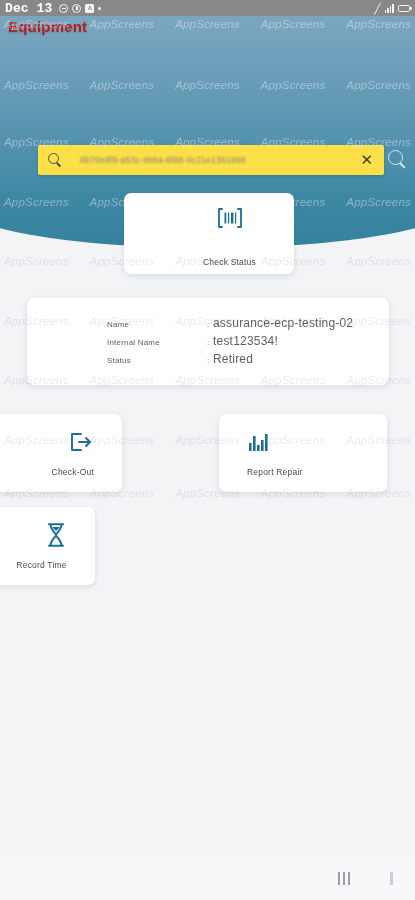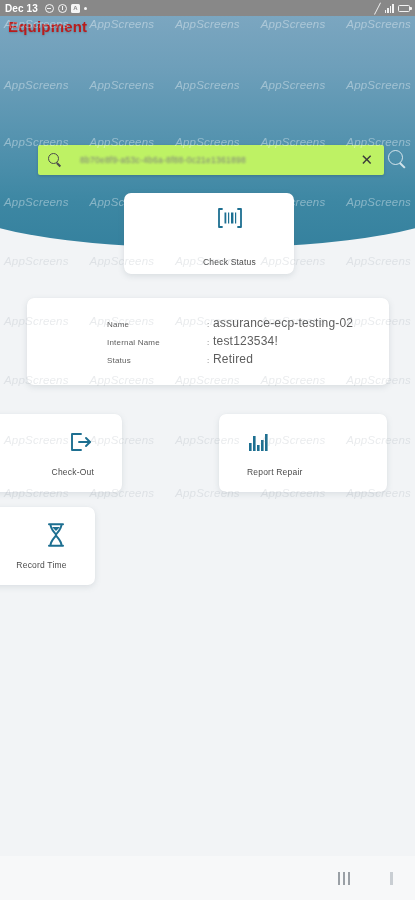--- a/index.html
+++ b/index.html
@@ -23,24 +23,25 @@
     width: 415px;
     height: 16px;
     background: #888888;
     display: flex;
     align-items: center;
     padding: 0 5px;
     z-index: 60;
   }
   .sb-date {
     color: #ffffff;
-    font-size: 10px;
+    font-size: 13px;
     font-weight: bold;
     letter-spacing: 0.1px;
     white-space: nowrap;
+    font-family: Liberation Mono, monospace;
   }
   .sb-icons {
     display: flex;
     align-items: center;
     gap: 4px;
     margin-left: 7px;
   }
   .sb-icon {
     width: 9px; height: 9px;
     display: inline-block;
@@ -180,21 +181,21 @@
     width: 415px;
     height: 33px;
     z-index: 30;
     display: flex;
     align-items: center;
   }
   .search-field {
     margin-left: 38px;
     width: 346px;
     height: 30px;
-    background: #bef264;
+    background: #fde047;
     border-radius: 2px;
     display: flex;
     align-items: center;
     padding: 0 8px 0 10px;
     box-shadow: 0 1px 3px rgba(0,0,0,0.17);
   }
   .search-glyph {
     width: 14px; height: 14px;
     flex: 0 0 14px;
     position: relative;

